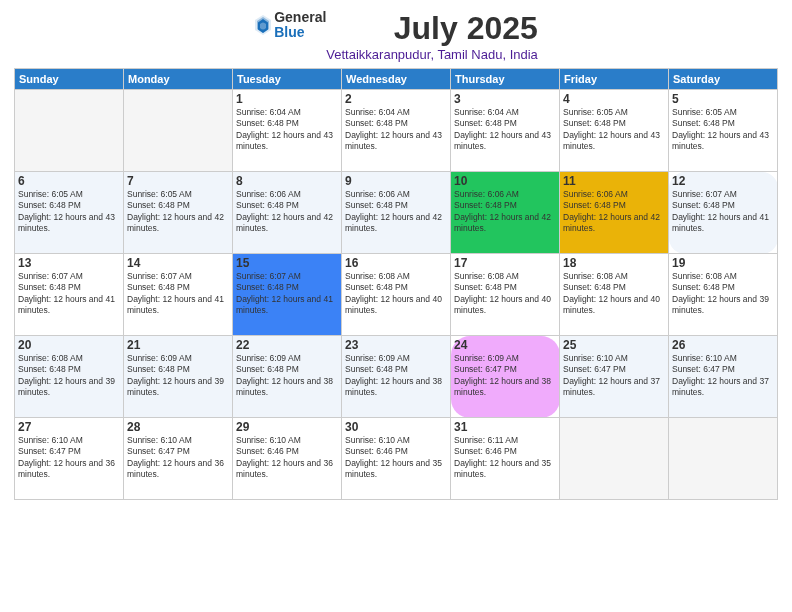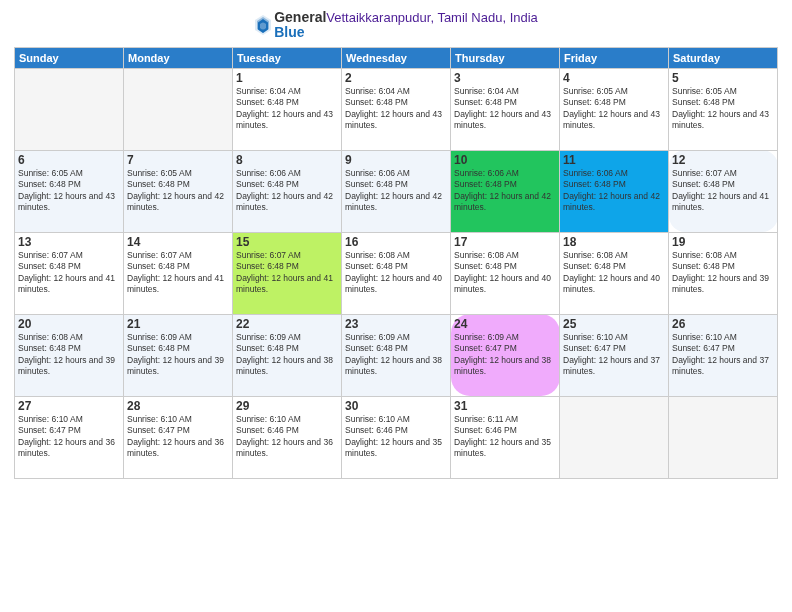--- a/index.html
+++ b/index.html
@@ -110,20 +110,21 @@
         <polygon points="9,3 15,7 15,15 9,19 3,15 3,7" fill="#1a6fba" opacity="0.4"></polygon>
         <path d="M9,5 L14,8.5 L14,15.5 L9,19 L4,15.5 L4,8.5 Z" fill="#1a6fba"></path>
         <path d="M6,10 Q9,7 12,10 L12,14 Q9,17 6,14 Z" fill="white" opacity="0.3"></path>
       </svg>
       <div class="logo-text">
         <span class="logo-general">General</span>
         <span class="logo-blue">Blue</span>
       </div>
     </div>
     <div class="title-section">
+      <div class="month-title">July 2025</div>
       <div class="location">Vettaikkaranpudur, Tamil Nadu, India</div>
     </div>
   </div>
 
   <table class="calendar">
     <thead>
       <tr>
         <th>Sunday</th>
         <th>Monday</th>
         <th>Tuesday</th>
@@ -172,39 +173,39 @@
             <div class="day-info">Sunrise: 6:06 AM<br>Sunset: 6:48 PM<br>Daylight: 12 hours and 42 minutes.</div>
           </td>
           <td style="background: rgb(240, 245, 251);">
             <span class="day-number">9</span>
             <div class="day-info">Sunrise: 6:06 AM<br>Sunset: 6:48 PM<br>Daylight: 12 hours and 42 minutes.</div>
           </td>
           <td style="background: #22c55e;">
             <span class="day-number">10</span>
             <div class="day-info">Sunrise: 6:06 AM<br>Sunset: 6:48 PM<br>Daylight: 12 hours and 42 minutes.</div>
           </td>
-          <td style="background: #0ea5e9;">
+          <td style="background: #eab308;">
             <span class="day-number">11</span>
             <div class="day-info">Sunrise: 6:06 AM<br>Sunset: 6:48 PM<br>Daylight: 12 hours and 42 minutes.</div>
           </td>
           <td style="background: rgb(240, 245, 251); border-radius: 16px;">
             <span class="day-number">12</span>
             <div class="day-info">Sunrise: 6:07 AM<br>Sunset: 6:48 PM<br>Daylight: 12 hours and 41 minutes.</div>
           </td>
         </tr>
         <tr>
           <td style="background: rgb(255, 255, 255);">
             <span class="day-number">13</span>
             <div class="day-info">Sunrise: 6:07 AM<br>Sunset: 6:48 PM<br>Daylight: 12 hours and 41 minutes.</div>
           </td>
           <td style="background: rgb(255, 255, 255);">
             <span class="day-number">14</span>
             <div class="day-info">Sunrise: 6:07 AM<br>Sunset: 6:48 PM<br>Daylight: 12 hours and 41 minutes.</div>
           </td>
-          <td style="background: #bef264;">
+          <td style="background: #3b82f6;">
             <span class="day-number">15</span>
             <div class="day-info">Sunrise: 6:07 AM<br>Sunset: 6:48 PM<br>Daylight: 12 hours and 41 minutes.</div>
           </td>
           <td style="background: rgb(255, 255, 255);">
             <span class="day-number">16</span>
             <div class="day-info">Sunrise: 6:08 AM<br>Sunset: 6:48 PM<br>Daylight: 12 hours and 40 minutes.</div>
           </td>
           <td style="background: rgb(255, 255, 255);">
             <span class="day-number">17</span>
             <div class="day-info">Sunrise: 6:08 AM<br>Sunset: 6:48 PM<br>Daylight: 12 hours and 40 minutes.</div>

